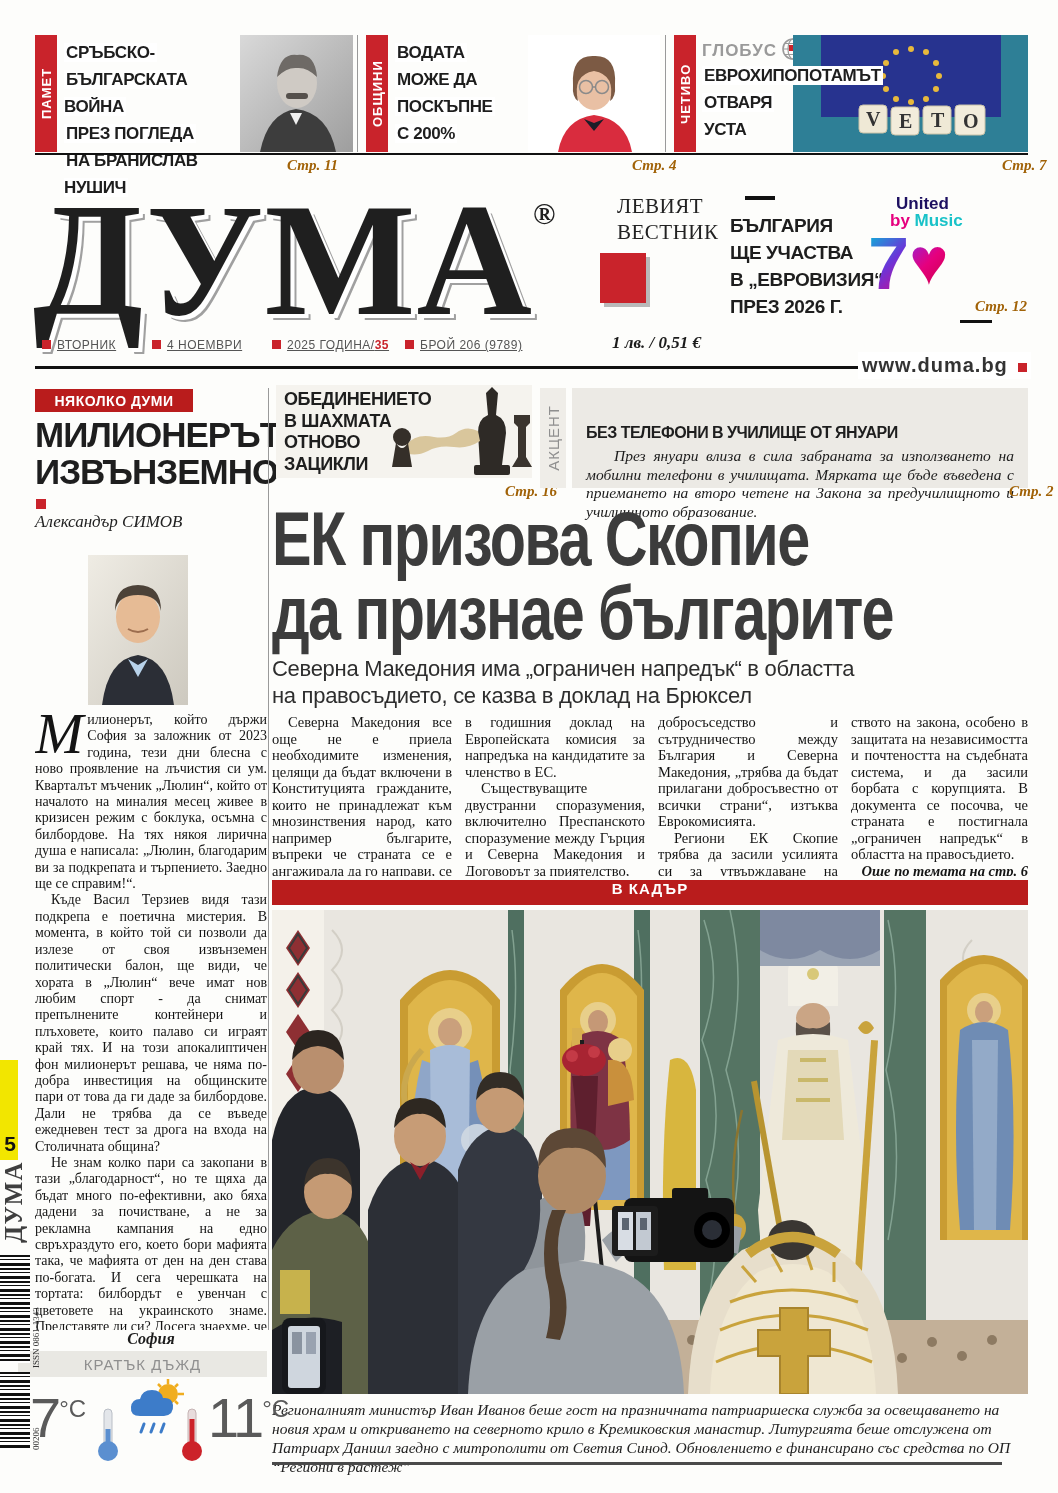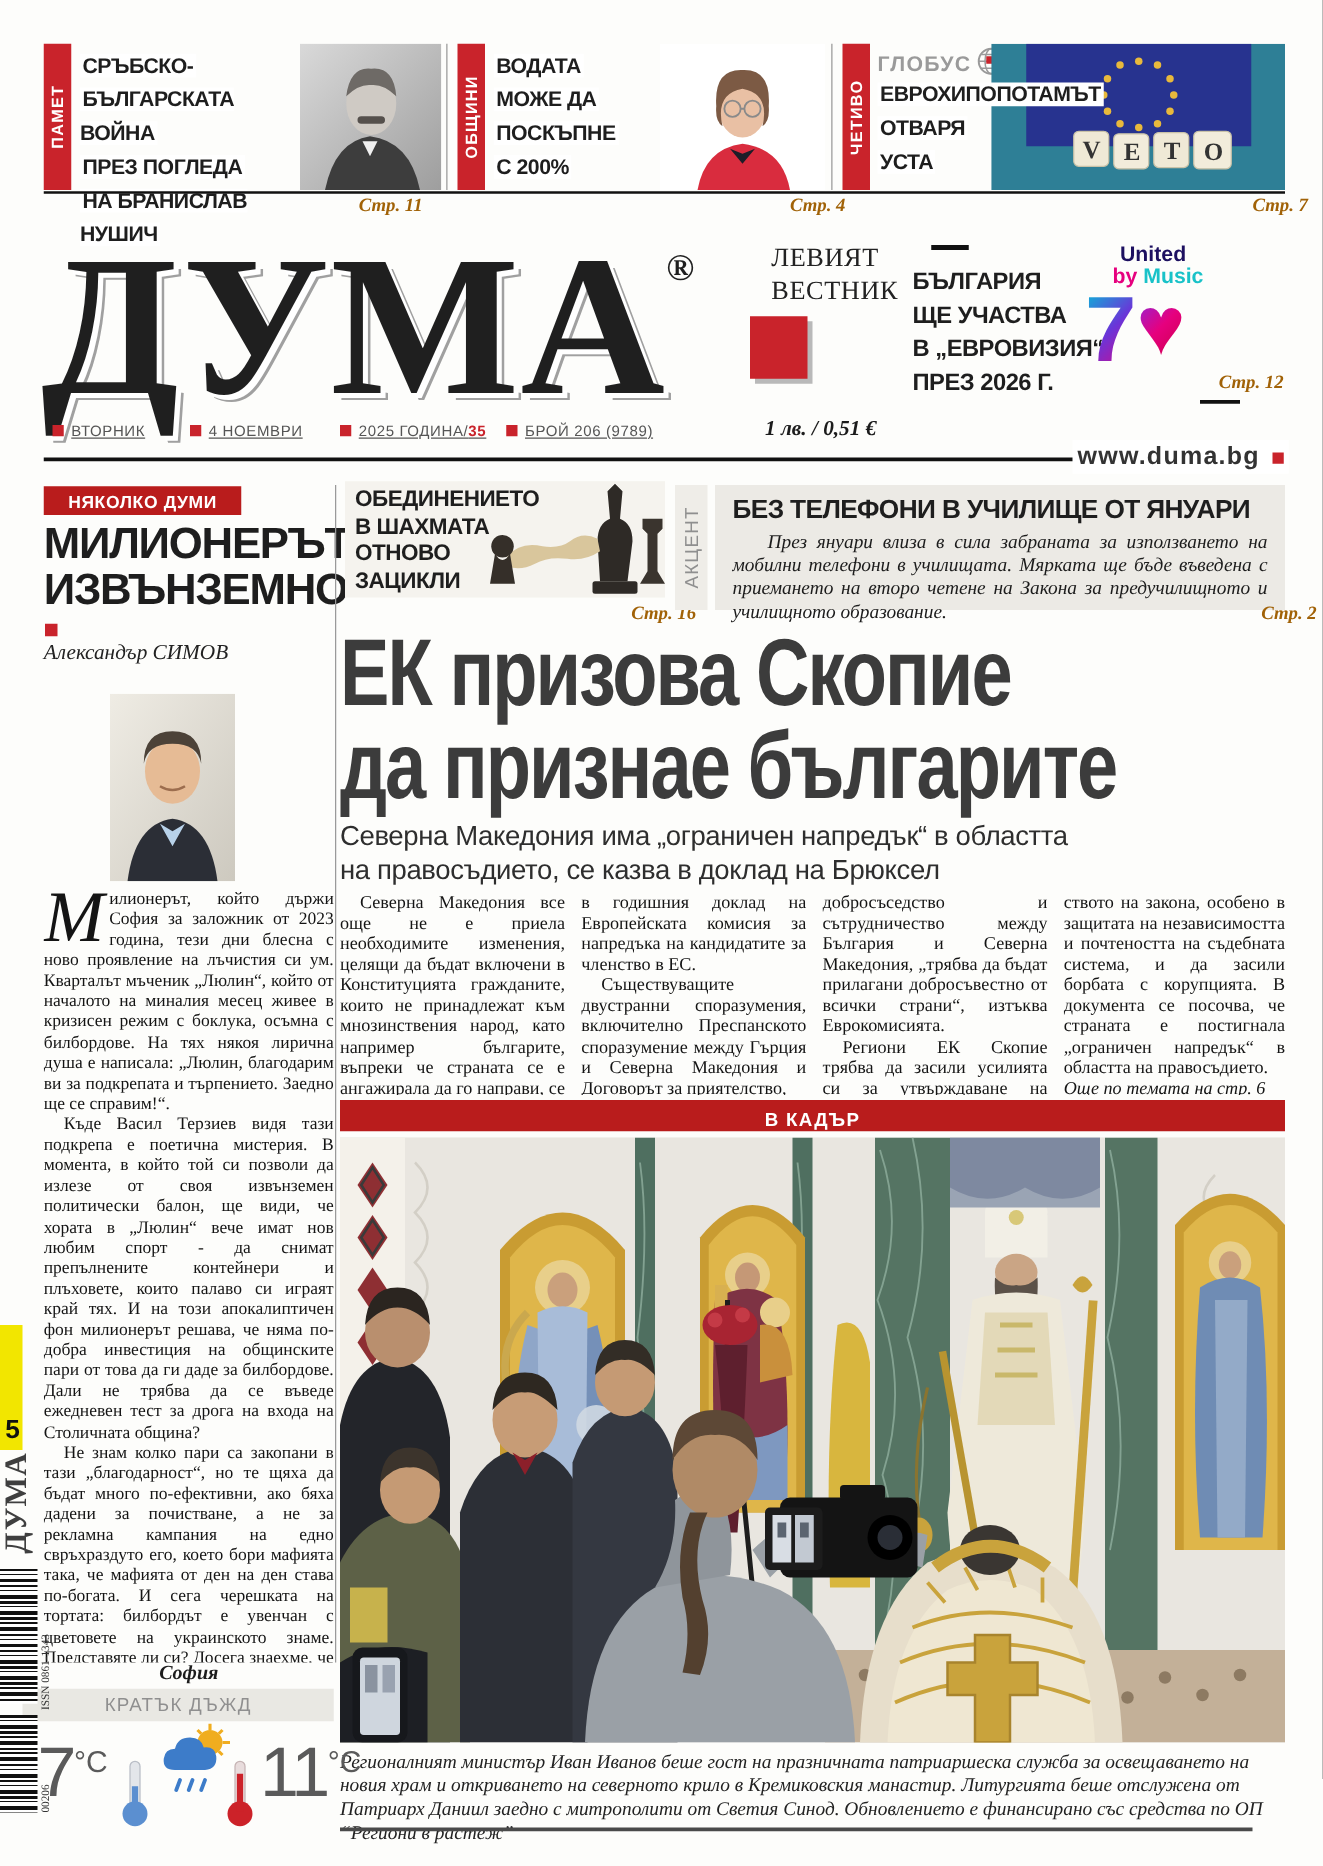--- a/index.html
+++ b/index.html
@@ -252,21 +252,21 @@
       <div><span style="background:#f5f3ee; padding:0 2px;">ОТНОВО</span></div>
       <div><span style="background:#f5f3ee; padding:0 2px;">ЗАЦИКЛИ</span></div>
     </div>
   </div>
   <div class="abs pgref" style="left:478px; top:483px;">Стр. 16</div>
 
   <div class="abs" style="left:540px; top:388px; width:26px; height:100px; background:#efede8; display:flex; align-items:center; justify-content:center;">
     <span class="sans vert-up" style="font-size:15px; color:#8f8f8f; letter-spacing:1px;">АКЦЕНТ</span>
   </div>
   <div class="abs" style="left:572px; top:388px; width:456px; height:100px; background:#eceae5; padding:8px 14px 6px;">
-    <div class="cond" style="font-size:21px; letter-spacing:-0.5px;">БЕЗ ТЕЛЕФОНИ В УЧИЛИЩЕ ОТ ЯНУАРИ</div>
+    <div class="cond" style="font-size:16px; letter-spacing:-0.5px;margin-top:28px;">БЕЗ ТЕЛЕФОНИ В УЧИЛИЩЕ ОТ ЯНУАРИ</div>
     <div class="serif" style="font-size:15.5px; font-style:italic; line-height:18.5px; text-align:justify; margin-top:5px; text-indent:28px;">През януари влиза в сила забраната за използването на мобилни телефони в училищата. Мярката ще бъде въведена с приемането на второ четене на Закона за предучилищното и училищното образование.</div>
   </div>
   <div class="abs pgref" style="left:982px; top:483px;">Стр. 2</div>
 
   <div class="abs" style="left:272px; top:502px; font-size:76px; line-height:73px;">
     <div class="hl-line"><span>ЕК призова Скопие</span></div>
     <div class="hl-line"><span>да признае българите</span></div>
   </div>
   <div class="abs sans" style="left:272px; top:655px; font-size:22px; line-height:27px; color:#2e2e2e; letter-spacing:-0.3px;">
     <div>Северна Македония има „ограничен напредък“ в областта</div>
@@ -279,24 +279,24 @@
   <div class="abs bodycol" style="left:465px; top:714px; width:180px; height:162px; overflow:hidden;">
     <p>в годишния доклад на Европейската комисия за напредъка на кандидатите за членство в ЕС.</p>
     <p class="ind">Съществуващите двустранни споразумения, включително Преспанското споразумение между Гърция и Северна Македония и Договорът за приятелство,</p>
   </div>
   <div class="abs bodycol" style="left:658px; top:714px; width:180px; height:162px; overflow:hidden;">
     <p>добросъседство и сътрудничество между България и Северна Македония, „трябва да бъдат прилагани добросъвестно от всички страни“, изтъква Еврокомисията.</p>
     <p class="ind">Региони ЕК Скопие трябва да засили усилията си за утвърждаване на върховен-</p>
   </div>
   <div class="abs bodycol" style="left:851px; top:714px; width:177px; height:162px; overflow:hidden;">
     <p>ството на закона, особено в защитата на независимостта и почтеността на съдебната система, и да засили борбата с корупцията. В документа се посочва, че страната е постигнала „ограничен напредък“ в областта на правосъдието.</p>
-    <p style="font-weight:normal; font-style:italic;">Още по темата на стр. 6</p>
-  </div>
-
-  <div class="abs red-bg sans" style="left:272px; top:880px; width:756px; height:25px; color:#fff; font-weight:bold; font-size:15px; display:flex; align-items:flex-end; justify-content:center; letter-spacing:1px;">
+    <p style="text-align:right; font-weight:bold; font-style:italic;">Още по темата на стр. 6</p>
+  </div>
+
+  <div class="abs red-bg sans" style="left:272px; top:880px; width:756px; height:25px; color:#fff; font-weight:bold; font-size:15px; display:flex; align-items:flex-start; justify-content:center; letter-spacing:1px;">
       <span>В КАДЪР</span>
     </div>
 
   <div class="abs" style="left:272px; top:910px;">
     <svg width="756" height="484" viewBox="0 0 756 484">
 
       <rect width="756" height="484" fill="#d8d5cf"></rect>
       <rect x="0" y="0" width="756" height="410" fill="#e9e6e0"></rect>
       <g stroke="#d3cfc6" stroke-width="2">
         <path d="M60 20 q20 20 0 40 q20 20 0 40 q20 20 0 40" fill="none"></path>

